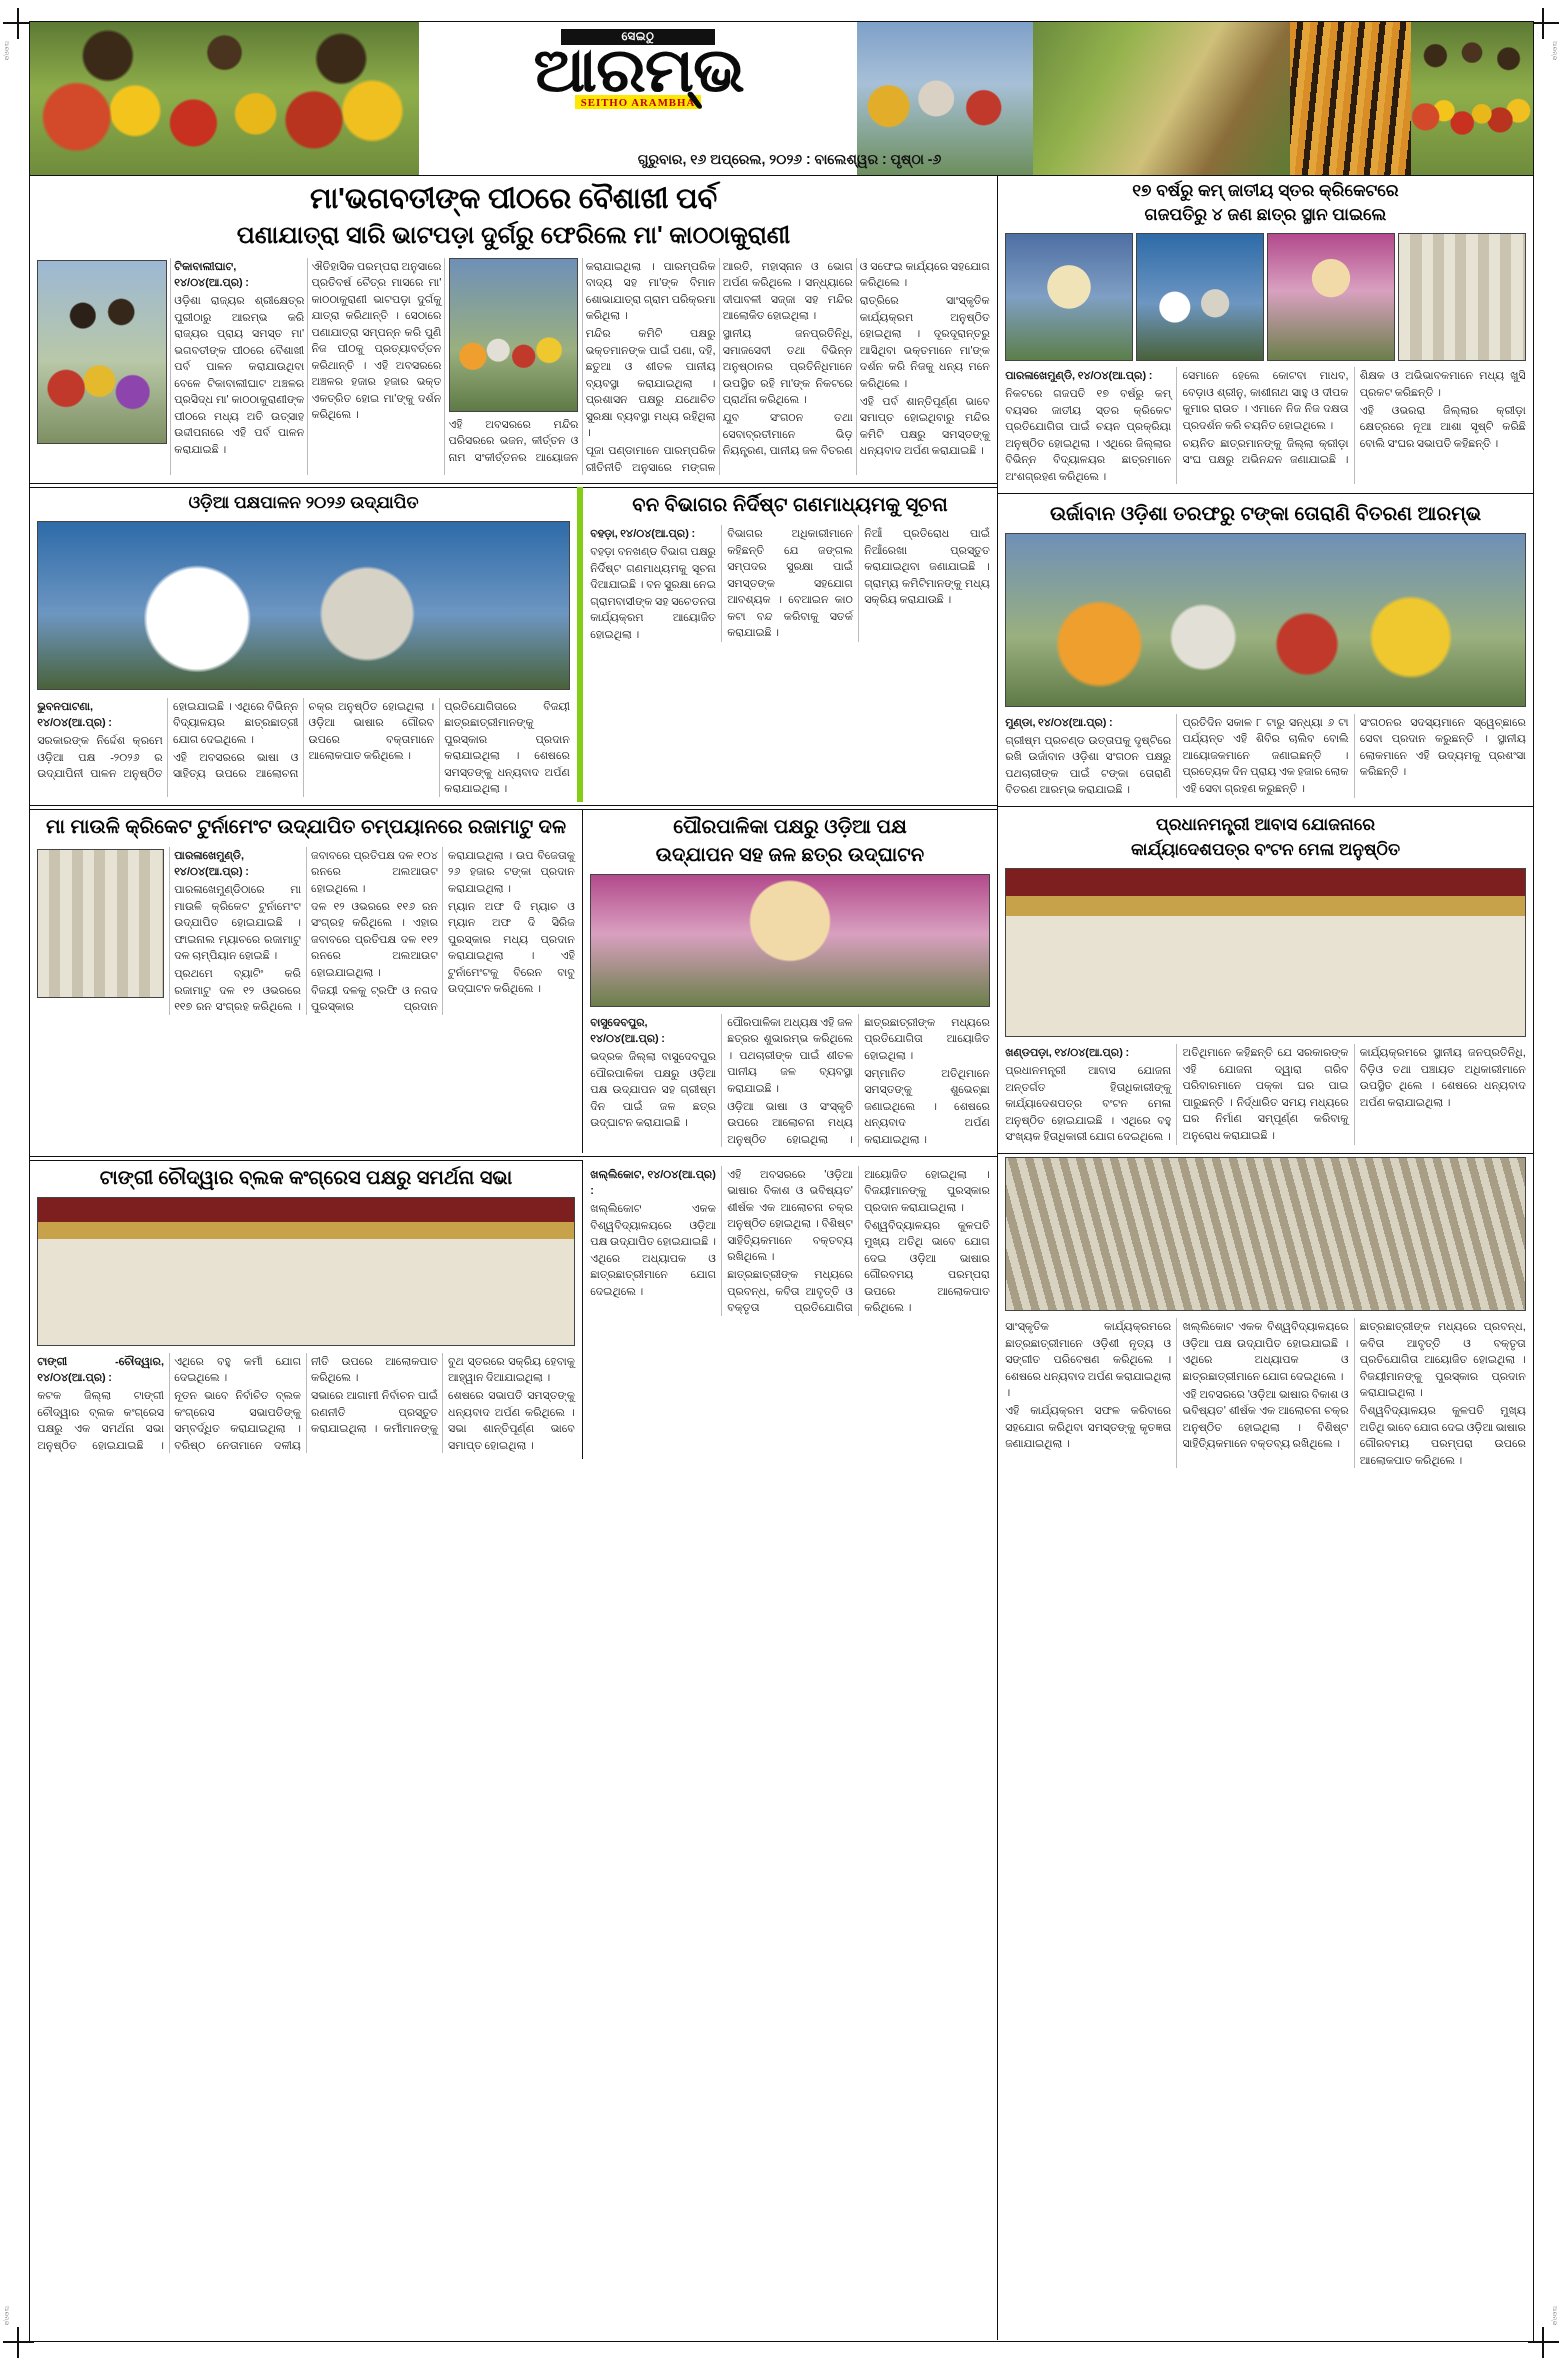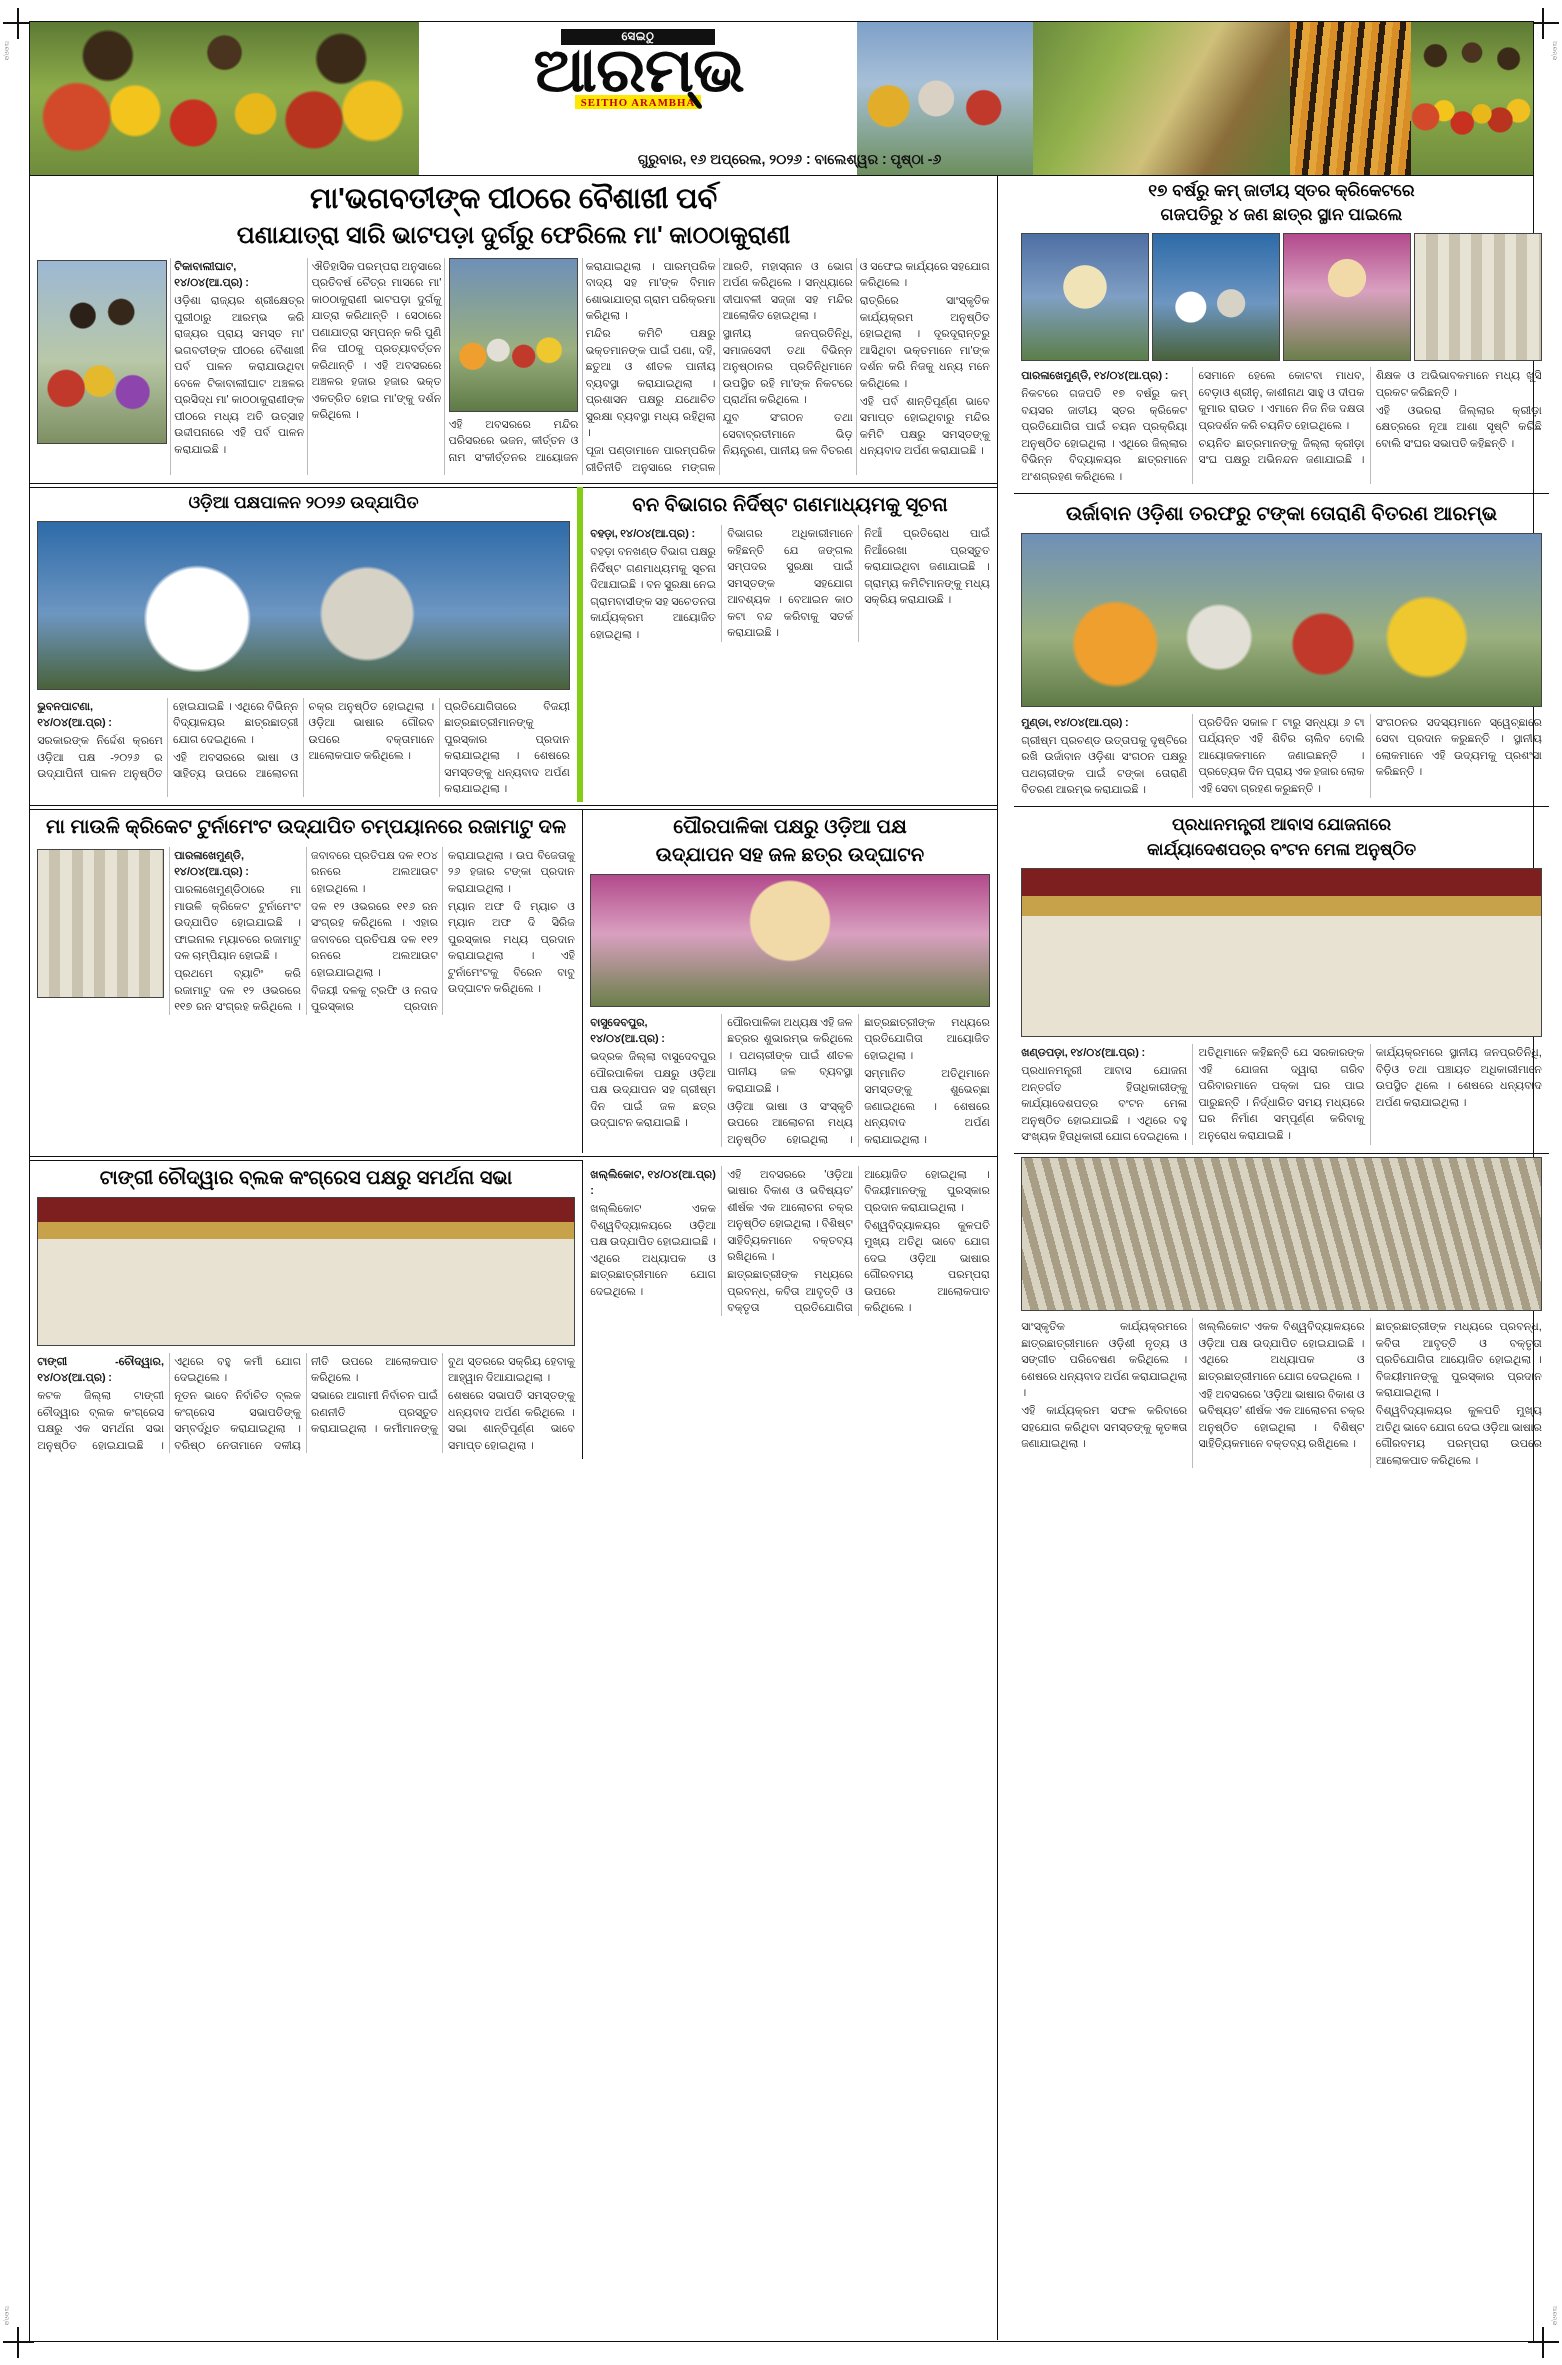--- a/index.html
+++ b/index.html
@@ -104,21 +104,21 @@
       linear-gradient(120deg, #6b8a3e 0%, #94b34d 30%, #cfc07a 55%, #8a6d3a 75%, #5d7c33 100%),
       repeating-linear-gradient(92deg, rgba(0,0,0,.10) 0 3.6px, rgba(255,255,255,.07) 3.6px 7.2px); }
   .ph-d { background:
       repeating-linear-gradient(96deg, #d98d26 0 7.2px, #2a1d10 7.2px 13.3px, #e3a43a 13.3px 20.5px),
       linear-gradient(180deg, #6d8b3c, #4e6b2c); }
 
   
   .body-grid {
     display: grid;
     grid-template-columns: 968px 535px;
-    column-gap: 16px;
+    column-gap: 0;
     height: calc(100% - 155px);
   }
   .col-left  { border-right: 1px solid #111; padding: 0; }
   .col-right { padding: 0; }
 
   
   .hl {
     text-align: center;
     font-weight: bold;
     color: #050505;

